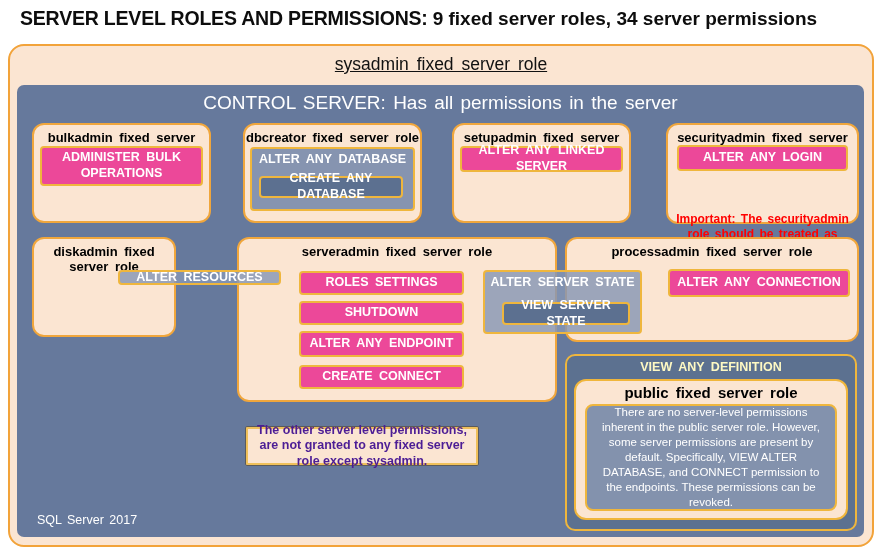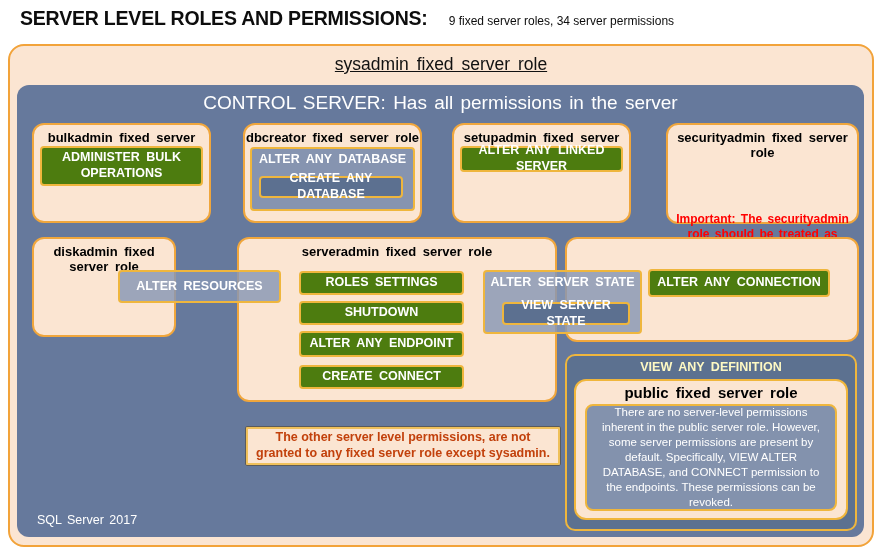--- a/index.html
+++ b/index.html
@@ -2,57 +2,57 @@
 <html><head>
 <meta charset="utf-8">
 <style>
   html,body{margin:0;padding:0;background:#fff;}
   .stage{position:relative;width:883px;height:558px;background:#ffffff;
          font-family:"Liberation Sans",sans-serif;overflow:hidden;}
 
   
   .slide-title{position:absolute;left:20px;top:7px;white-space:nowrap;color:#0d0d0d;}
   .slide-title .main{font-weight:bold;font-size:19.5px;letter-spacing:-0.2px;}
-  .slide-title .sub{font-size:12px;margin-left:21px;}
+  .slide-title .sub{font-size:19px;margin-left:5px;font-weight:bold;}
 
   
   .sysadmin{position:absolute;left:8px;top:44px;width:862px;height:499px;
             background:#FBE5D2;border:2.5px solid #F2A33A;border-radius:16px;}
   .sys-label{text-align:center;padding-top:8px;font-size:17.5px;color:#111;word-spacing:3px;text-decoration:underline;}
 
   
   .control{position:absolute;left:7px;top:39px;width:847px;height:452px;
-           background:#66799C;border-radius:12px;}
+           background:#66799C;border-radius:7px;}
   .control-label{text-align:center;color:#fff;font-size:19px;padding-top:7px;word-spacing:2px;}
 
   
   .role{position:absolute;background:#FBE5D2;border:2px solid #F0A63C;border-radius:12px;box-sizing:border-box;}
   .role-title{font-weight:bold;font-size:13px;text-align:center;margin-top:5px;color:#000;word-spacing:3px;}
 
   
-  .perm{position:absolute;background:#4d7c0f;border:2px solid #EFB63D;border-radius:4px;
+  .perm{position:absolute;background:#ec4899;border:2px solid #EFB63D;border-radius:4px;
         color:#fff;font-weight:bold;font-size:12.5px;display:flex;align-items:center;
         justify-content:center;text-align:center;word-spacing:3px;line-height:1.25;box-sizing:border-box;}
   .perm.dark{background:#5C7090;}
   .perm.overlay{background:rgba(134,150,180,0.82);z-index:5;}
 
   
   .perm-group{position:absolute;background:#8694B0;border:2px solid #EFB63D;border-radius:4px;box-sizing:border-box;}
   .perm-group .group-label{color:#fff;font-weight:bold;font-size:12.5px;text-align:center;
         margin-top:3px;word-spacing:3px;}
   .perm-group.overlay{background:rgba(134,150,180,0.82);z-index:5;}
 
   .red-note{color:#FF0000;font-weight:bold;font-size:12px;text-align:center;
             line-height:1.25;margin-top:5px;padding:0 4px;word-spacing:2px;}
 
   
-  .note-box{position:absolute;left:228px;top:341px;width:316px;height:40px;background:#FBE5D2;
+  .note-box{position:absolute;left:228px;top:341px;width:234px;height:40px;background:#FBE5D2;
             border:1px solid #5b5b5b;box-shadow:inset 0 0 0 2px #EFC05A;border-radius:2px;
             display:flex;align-items:center;justify-content:center;text-align:center;
-            font-weight:bold;font-size:12.5px;color:#c2410c;line-height:1.25;box-sizing:border-box;padding:2px 8px;}
+            font-weight:bold;font-size:12.5px;color:#4c1d95;line-height:1.25;box-sizing:border-box;padding:2px 8px;}
 
   
   .vad{position:absolute;left:548px;top:269px;width:292px;height:177px;background:#5C7190;
        border:2px solid #EFB63D;border-radius:10px;box-sizing:border-box;}
   .vad-label{color:#fef9c3;font-weight:bold;font-size:12.5px;text-align:center;margin-top:4px;word-spacing:3px;}
   .public-box{position:absolute;left:7px;right:7px;top:23px;bottom:9px;background:#FBE5D2;
        border:2px solid #F0B63C;border-radius:12px;box-sizing:border-box;}
   .public-title{font-weight:bold;font-size:15px;text-align:center;margin-top:3px;color:#000;word-spacing:3px;}
   .public-text{position:absolute;left:9px;right:9px;top:23px;bottom:7px;background:#8392AD;
        border:2px solid #EFB63D;border-radius:8px;color:#fff;font-weight:normal;font-size:11.5px;
@@ -89,40 +89,42 @@
         </div>
       </div>
 
       <div class="role" style="left:435px;top:38px;width:179px;height:100px;">
         <div class="role-title">setupadmin fixed server role</div>
         <div class="perm" style="left:6px;right:6px;top:21px;height:26px;">ALTER ANY LINKED SERVER</div>
       </div>
 
       <div class="role" style="left:649px;top:38px;width:193px;height:101px;">
         <div class="role-title">securityadmin fixed server role</div>
+        <div class="perm" style="left:9px;right:9px;top:20px;height:26px;">ALTER ANY LOGIN</div>
         <div class="red-note" style="margin-top:52px;">Important: The securityadmin role should be treated as equivalent to the sysadmin role.</div>
       </div>
 
       <div class="role" style="left:15px;top:152px;width:144px;height:100px;">
         <div class="role-title">diskadmin fixed server role</div>
       </div>
 
       <div class="role" style="left:220px;top:152px;width:320px;height:165px;">
         <div class="role-title">serveradmin fixed server role</div>
         <div class="perm" style="left:60px;top:32px;width:165px;height:24px;">ROLES SETTINGS</div>
         <div class="perm" style="left:60px;top:62px;width:165px;height:24px;">SHUTDOWN</div>
         <div class="perm" style="left:60px;top:92px;width:165px;height:26px;">ALTER ANY ENDPOINT</div>
         <div class="perm" style="left:60px;top:126px;width:165px;height:24px;">CREATE CONNECT</div>
       </div>
 
       <div class="role" style="left:548px;top:152px;width:294px;height:105px;">
-        <div class="perm" style="left:81px;top:30px;width:182px;height:28px;">ALTER ANY CONNECTION</div>
+        <div class="role-title">processadmin fixed server role</div>
+        <div class="perm" style="left:101px;top:30px;width:182px;height:28px;">ALTER ANY CONNECTION</div>
       </div>
 
-      <div class="perm overlay" style="left:101px;top:185px;width:163px;height:33px;">ALTER RESOURCES</div>
+      <div class="perm overlay" style="left:101px;top:185px;width:163px;height:15px;">ALTER RESOURCES</div>
 
       <div class="perm-group overlay" style="left:466px;top:185px;width:159px;height:64px;">
         <div class="group-label">ALTER SERVER STATE</div>
         <div class="perm dark" style="left:17px;top:30px;width:128px;height:23px;">VIEW SERVER STATE</div>
       </div>
 
       <div class="note-box">The other server level permissions, are not granted to any fixed server role except sysadmin.</div>
 
       <div class="vad">
         <div class="vad-label">VIEW ANY DEFINITION</div>

